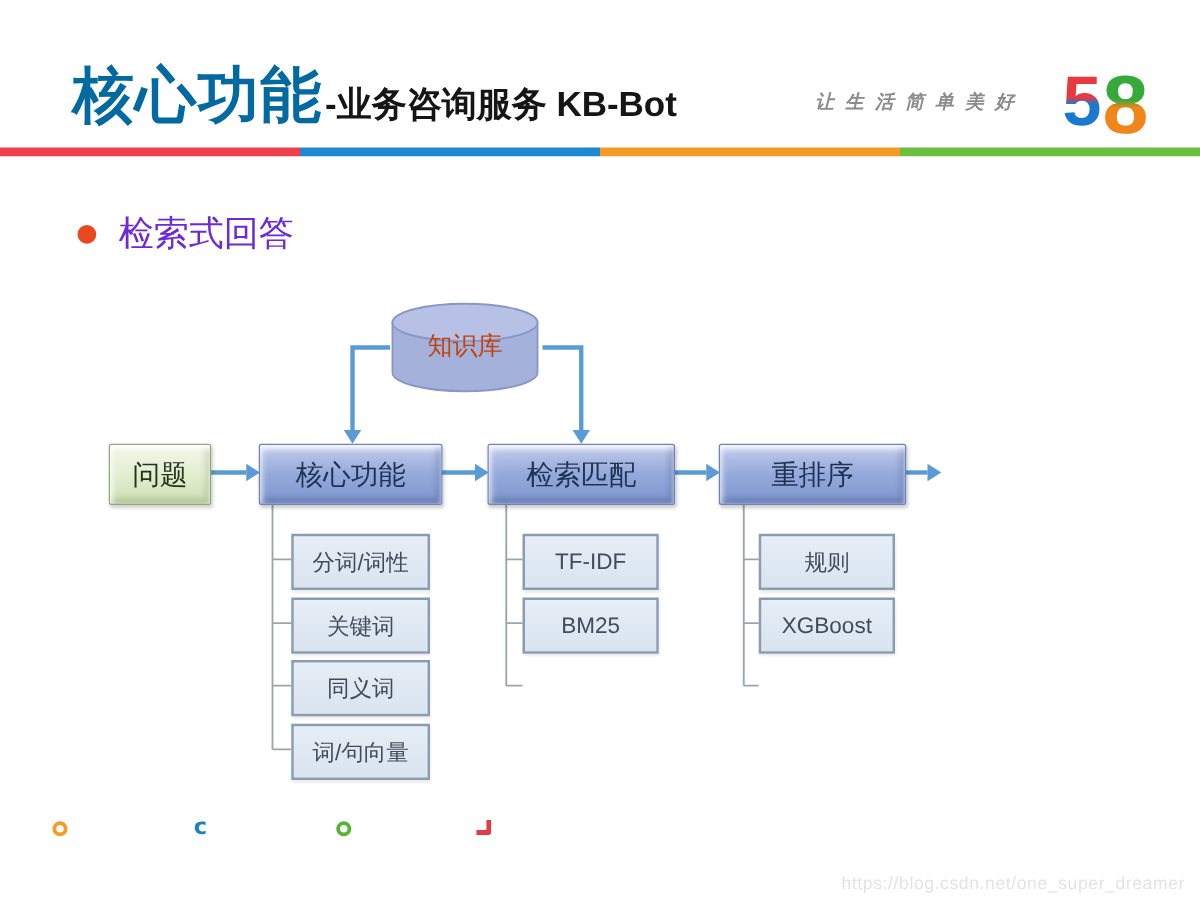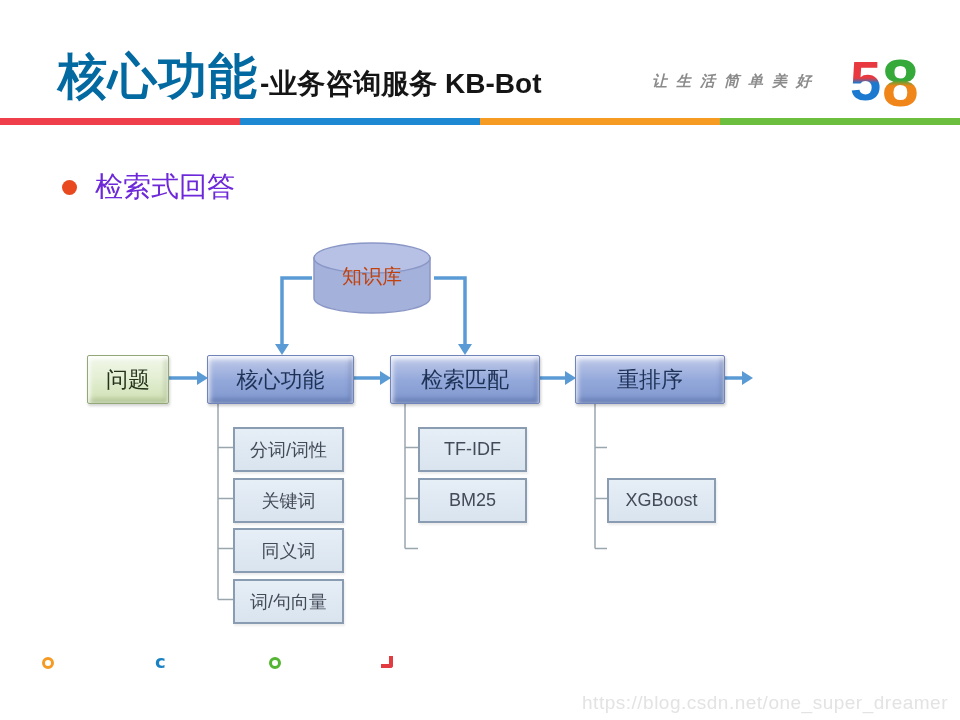--- a/index.html
+++ b/index.html
@@ -52,21 +52,21 @@
     background:linear-gradient(180deg,#e6eef6 0%,#d9e4ef 100%);
     border:2px solid #8a9cb2;
     box-shadow:1px 2px 2px rgba(0,0,0,.08);
   }
   
   .foot-icon{position:absolute;width:12px;height:12px;}
   .ring{border-radius:50%;box-sizing:border-box;}
   .c-glyph{font-size:18px;font-weight:900;line-height:12px;font-family:"DejaVu Sans",sans-serif;}
   .corner{box-sizing:border-box;border-right:4px solid;border-bottom:4px solid;border-bottom-right-radius:3px;}
   .watermark{
-    position:absolute;right:12px;bottom:6px;font-size:19px;color:#e3e3e3;letter-spacing:.5px;
+    position:absolute;right:12px;bottom:6px;font-size:14px;color:#e3e3e3;letter-spacing:.5px;
   }
 </style>
 </head>
 <body>
 
 <div class="slide">
 
   <div class="title-row">
     <span class="title-main">核心功能</span>
     <span class="title-sub">-业务咨询服务 KB-Bot</span>
@@ -152,20 +152,21 @@
   <div class="flow-box flow-blue" style="left:575px;top:355px;width:148px">重排序</div>
 
   <div class="sub-box" style="left:233px;top:478px;width:107px">关键词</div>
   <div class="sub-box" style="left:233px;top:427px;width:107px">分词/词性</div>
   <div class="sub-box" style="left:233px;top:528px;width:107px">同义词</div>
   <div class="sub-box" style="left:233px;top:579px;width:107px">词/句向量</div>
 
   <div class="sub-box" style="left:418px;top:427px;width:105px">TF-IDF</div>
   <div class="sub-box" style="left:418px;top:478px;width:105px">BM25</div>
 
+  <div class="sub-box" style="left:607px;top:427px;width:105px">规则</div>
   <div class="sub-box" style="left:607px;top:478px;width:105px">XGBoost</div>
 
   <span class="foot-icon ring" style="left: 42px; top: 657px; border: 3px solid rgb(245, 154, 35);"></span>
   <span class="foot-icon c-glyph" style="left: 155px; top: 656px; color: rgb(26, 130, 196);">c</span>
   <span class="foot-icon ring" style="left: 269px; top: 657px; border: 3px solid rgb(83, 181, 49);"></span>
   <span class="foot-icon corner" style="left: 381px; top: 656px; border-color: rgb(226, 59, 65);"></span>
 
   <div class="watermark">https://blog.csdn.net/one_super_dreamer</div>
 
 </div>

